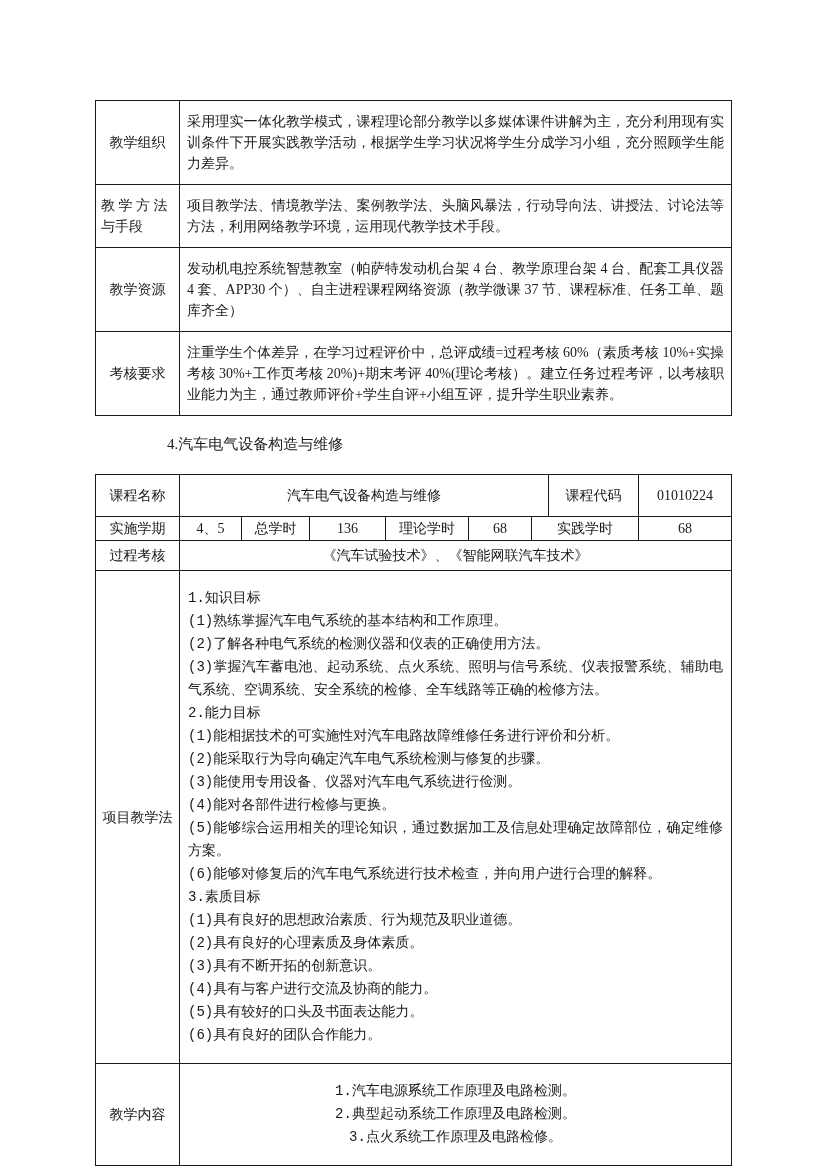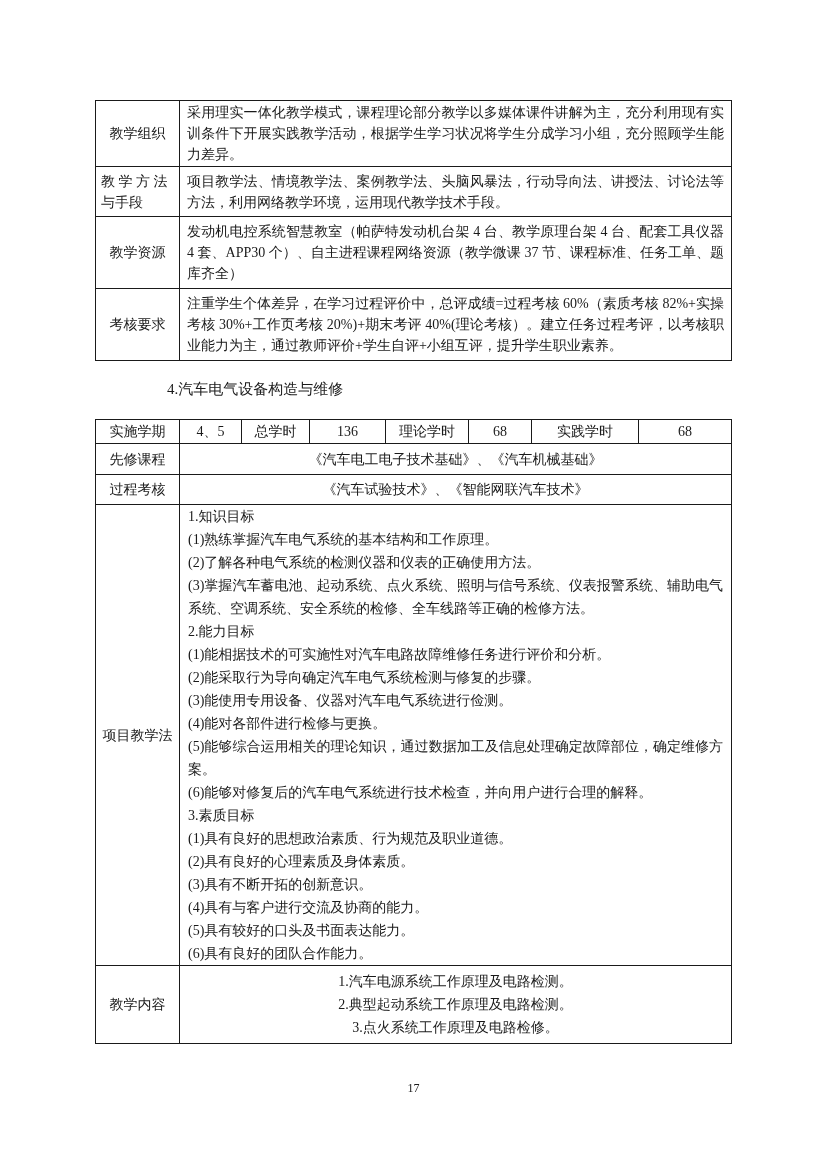--- a/index.html
+++ b/index.html
@@ -15,21 +15,21 @@
   table { border-collapse: collapse; table-layout: fixed; width: 636px; }
   td {
     border: 1px solid #1a1a1a;
     font-size: 14px;
     line-height: 21px;
     vertical-align: middle;
     overflow: hidden;
   }
   .lbl { text-align: center; padding: 1px 2px; margin-top: 44px; }
   .lbl-wrap { text-align: left; padding: 1px 5px; white-space: pre-line; font-family: Liberation Serif, serif; }
-  .cnt { text-align: justify; padding: 1px 7px; }
+  .cnt { text-align: justify; padding: 10px 7px; }
 
   
   .r-org   { height: 64px; }
   .r-meth  { height: 50px; }
   .r-res   { height: 72px; }
   .r-assess{ height: 72px; }
 
   
   .heading {
     margin: 17px 0 19px 0;
@@ -44,22 +44,23 @@
   .t2 .r-name { height: 42px; }
   .t2 .r-sem  { height: 22px; }
   .t2 .r-pre  { height: 31px; }
   .t2 .r-fol  { height: 30px; }
   .t2 .r-obj  { height: 459px; }
   .t2 .r-tc   { height: 78px; }
   .multiline {
     white-space: pre-line;
     text-align: justify;
     line-height: 23px;
-    padding: 0 8px;
+    padding: 16px 8px;
     vertical-align: middle;
+    font-family: Liberation Mono, monospace;
   }
   .t2 .r-tc .multiline { line-height: 23px; text-align: center; }
 
   .page-number {
     position: absolute;
     left: 0; right: 0;
     top: 1080px;
     text-align: center;
     font-size: 12px;
     line-height: 16px;
@@ -85,53 +86,55 @@
           <td class="lbl lbl-wrap">教 学 方 法
 与手段</td>
           <td class="cnt">项目教学法、情境教学法、案例教学法、头脑风暴法，行动导向法、讲授法、讨论法等方法，利用网络教学环境，运用现代教学技术手段。</td>
         </tr>
         <tr class="r-res">
           <td class="lbl">教学资源</td>
           <td class="cnt">发动机电控系统智慧教室（帕萨特发动机台架 4 台、教学原理台架 4 台、配套工具仪器 4 套、APP30 个）、自主进程课程网络资源（教学微课 37 节、课程标准、任务工单、题库齐全）</td>
         </tr>
         <tr class="r-assess">
           <td class="lbl">考核要求</td>
-          <td class="cnt">注重学生个体差异，在学习过程评价中，总评成绩=过程考核 60%（素质考核 82%+实操考核 30%+工作页考核 20%)+期末考评 40%(理论考核）。建立任务过程考评，以考核职业能力为主，通过教师评价+学生自评+小组互评，提升学生职业素养。</td>
+          <td class="cnt">注重学生个体差异，在学习过程评价中，总评成绩=过程考核 60%（素质考核 10%+实操考核 30%+工作页考核 20%)+期末考评 40%(理论考核）。建立任务过程考评，以考核职业能力为主，通过教师评价+学生自评+小组互评，提升学生职业素养。</td>
         </tr>
       </tbody>
     </table>
 
     <div class="heading">4.汽车电气设备构造与维修</div>
 
     <table class="t2">
       <colgroup>
         <col style="width:84px">
           <col style="width:62px">
           <col style="width:68px">
         <col style="width:76px">
           <col style="width:83px">
           <col style="width:63px">
         <col style="width:17px">
           <col style="width:90px">
           <col style="width:93px">
       </colgroup>
       <tbody>
+        <tr class="r-name">
+          <td class="c">课程名称</td>
+          <td class="c" colspan="6">汽车电气设备构造与维修</td>
+          <td class="c">课程代码</td>
+          <td class="c">01010224</td>
+        </tr>
         <tr class="r-sem">
           <td class="c">实施学期</td>
           <td class="c">4、5</td>
           <td class="c">总学时</td>
           <td class="c">136</td>
           <td class="c">理论学时</td>
           <td class="c">68</td>
           <td class="c" colspan="2">实践学时</td>
           <td class="c">68</td>
-        </tr>
-        <tr class="r-pre">
-          <td class="c">先修课程</td>
-          <td class="c" colspan="8">《汽车电工电子技术基础》、《汽车机械基础》</td>
         </tr>
         <tr class="r-fol">
           <td class="c">过程考核</td>
           <td class="c" colspan="8">《汽车试验技术》、《智能网联汽车技术》</td>
         </tr>
         <tr class="r-obj">
           <td class="c">项目教学法</td>
           <td class="multiline" colspan="8">1.知识目标
 (1)熟练掌握汽车电气系统的基本结构和工作原理。
 (2)了解各种电气系统的检测仪器和仪表的正确使用方法。

